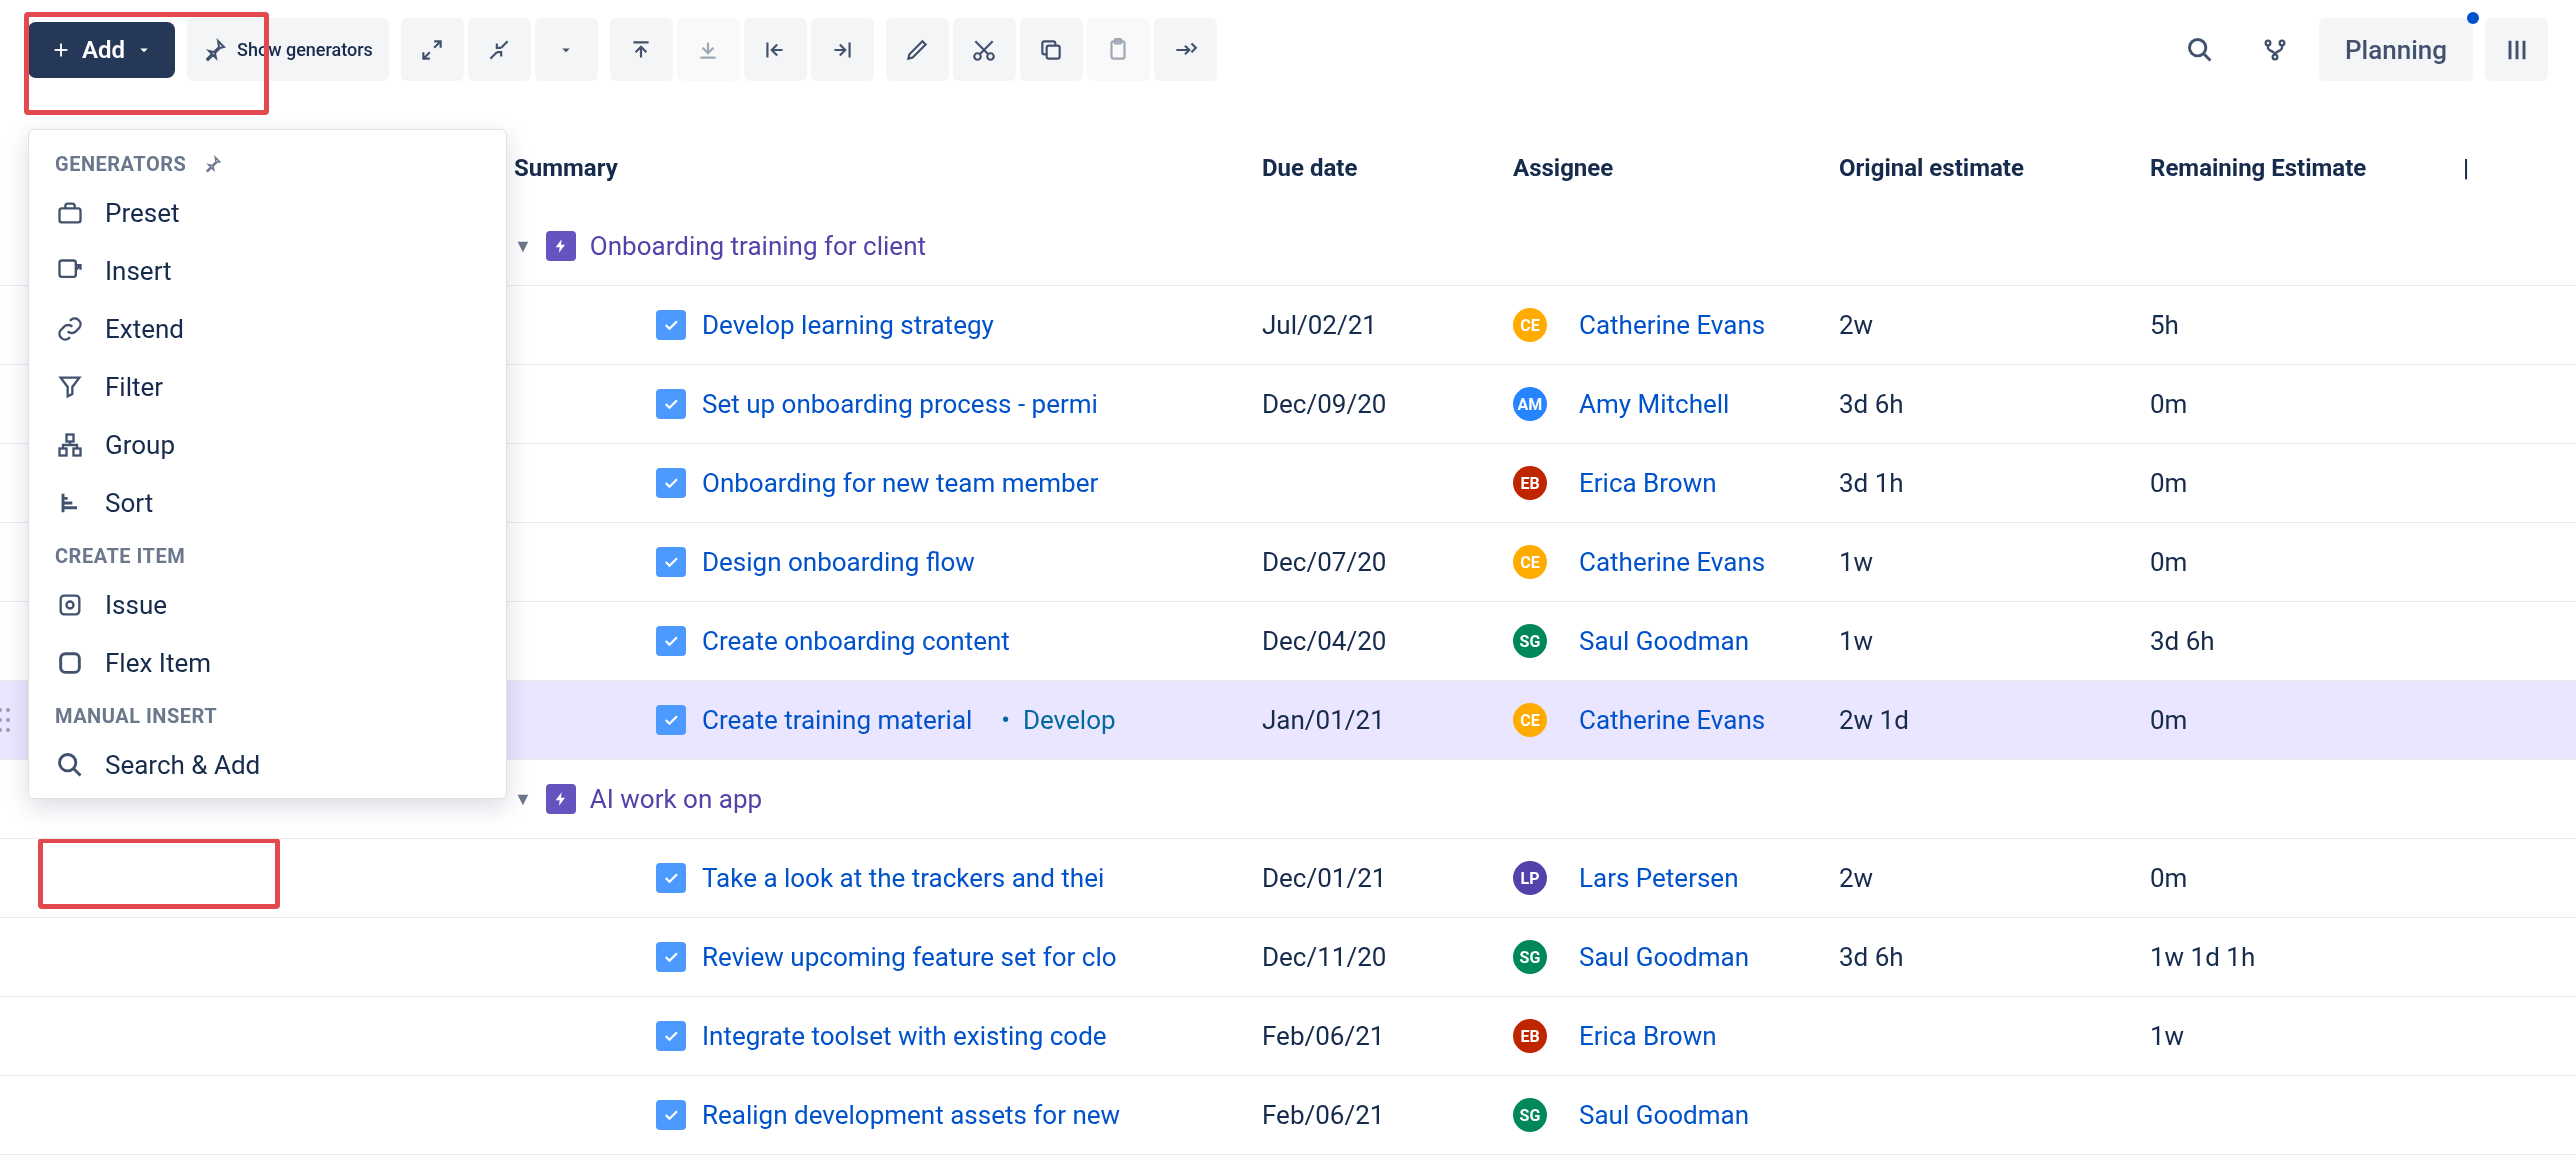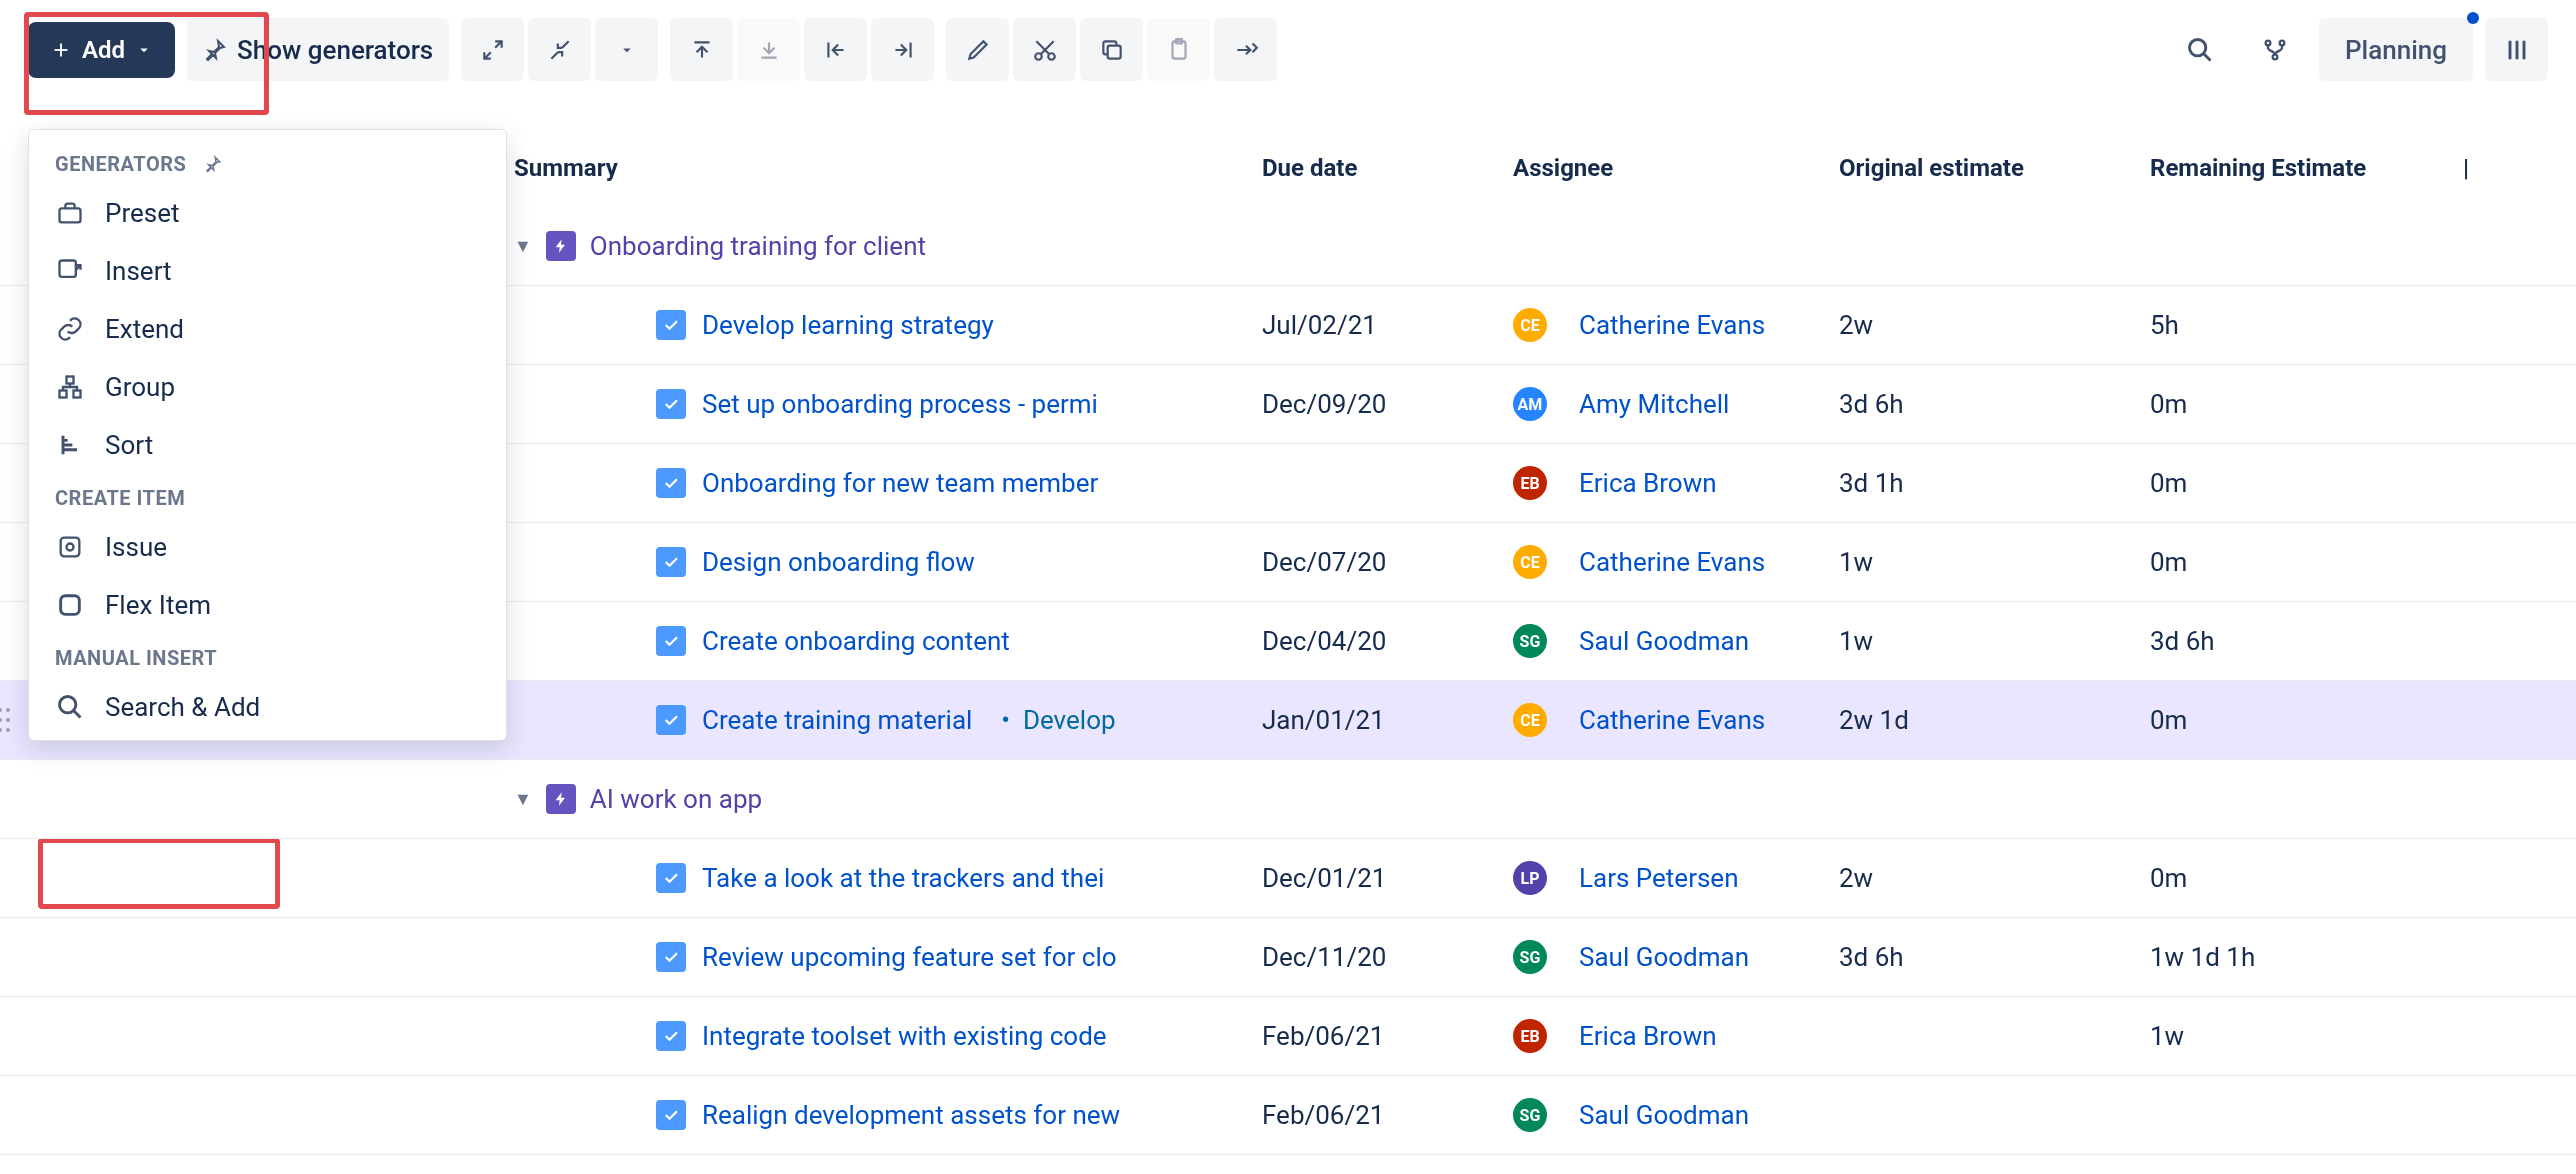--- a/index.html
+++ b/index.html
@@ -58,21 +58,21 @@
       padding: 0 16px;
       display: inline-flex;
       align-items: center;
       justify-content: center;
       cursor: pointer;
       gap: 10px;
       color: #42526E;
   }
   .show-gen {
       font-weight: 500;
-      font-size: 26px;
+      font-size: 18px;
       color: #172B4D;
   }
   .toolbar-group { display:flex; gap: 4px; }
   .toolbar-spacer { flex: 1; }
   .planning-btn {
       background: #F4F5F7;
       padding: 0 26px;
       min-width: 138px;
       font-size: 26px;
       font-weight: 500;
@@ -379,20 +379,28 @@
     <span class="dd-icon">
       <svg width="28" height="28" viewBox="0 0 24 24" fill="none" stroke="#42526E" stroke-width="2">
           <path d="M10 14a5 5 0 007 0l3-3a5 5 0 00-7-7l-1 1M14 10a5 5 0 00-7 0l-3 3a5 5 0 007 7l1-1"></path>
         </svg>
     </span>
     <span>Extend</span>
   </div>
   <div class="dropdown-item">
     <span class="dd-icon">
       <svg width="28" height="28" viewBox="0 0 24 24" fill="none" stroke="#42526E" stroke-width="2">
+          <path d="M4 4h16l-6 8v6l-4 2v-8z"></path>
+        </svg>
+    </span>
+    <span>Filter</span>
+  </div>
+  <div class="dropdown-item">
+    <span class="dd-icon">
+      <svg width="28" height="28" viewBox="0 0 24 24" fill="none" stroke="#42526E" stroke-width="2">
           <rect x="9" y="3" width="6" height="6"></rect>
           <rect x="3" y="15" width="6" height="6"></rect>
           <rect x="15" y="15" width="6" height="6"></rect>
           <path d="M12 9v3M6 15v-3h12v3"></path>
         </svg>
     </span>
     <span>Group</span>
   </div>
   <div class="dropdown-item">
     <span class="dd-icon">

